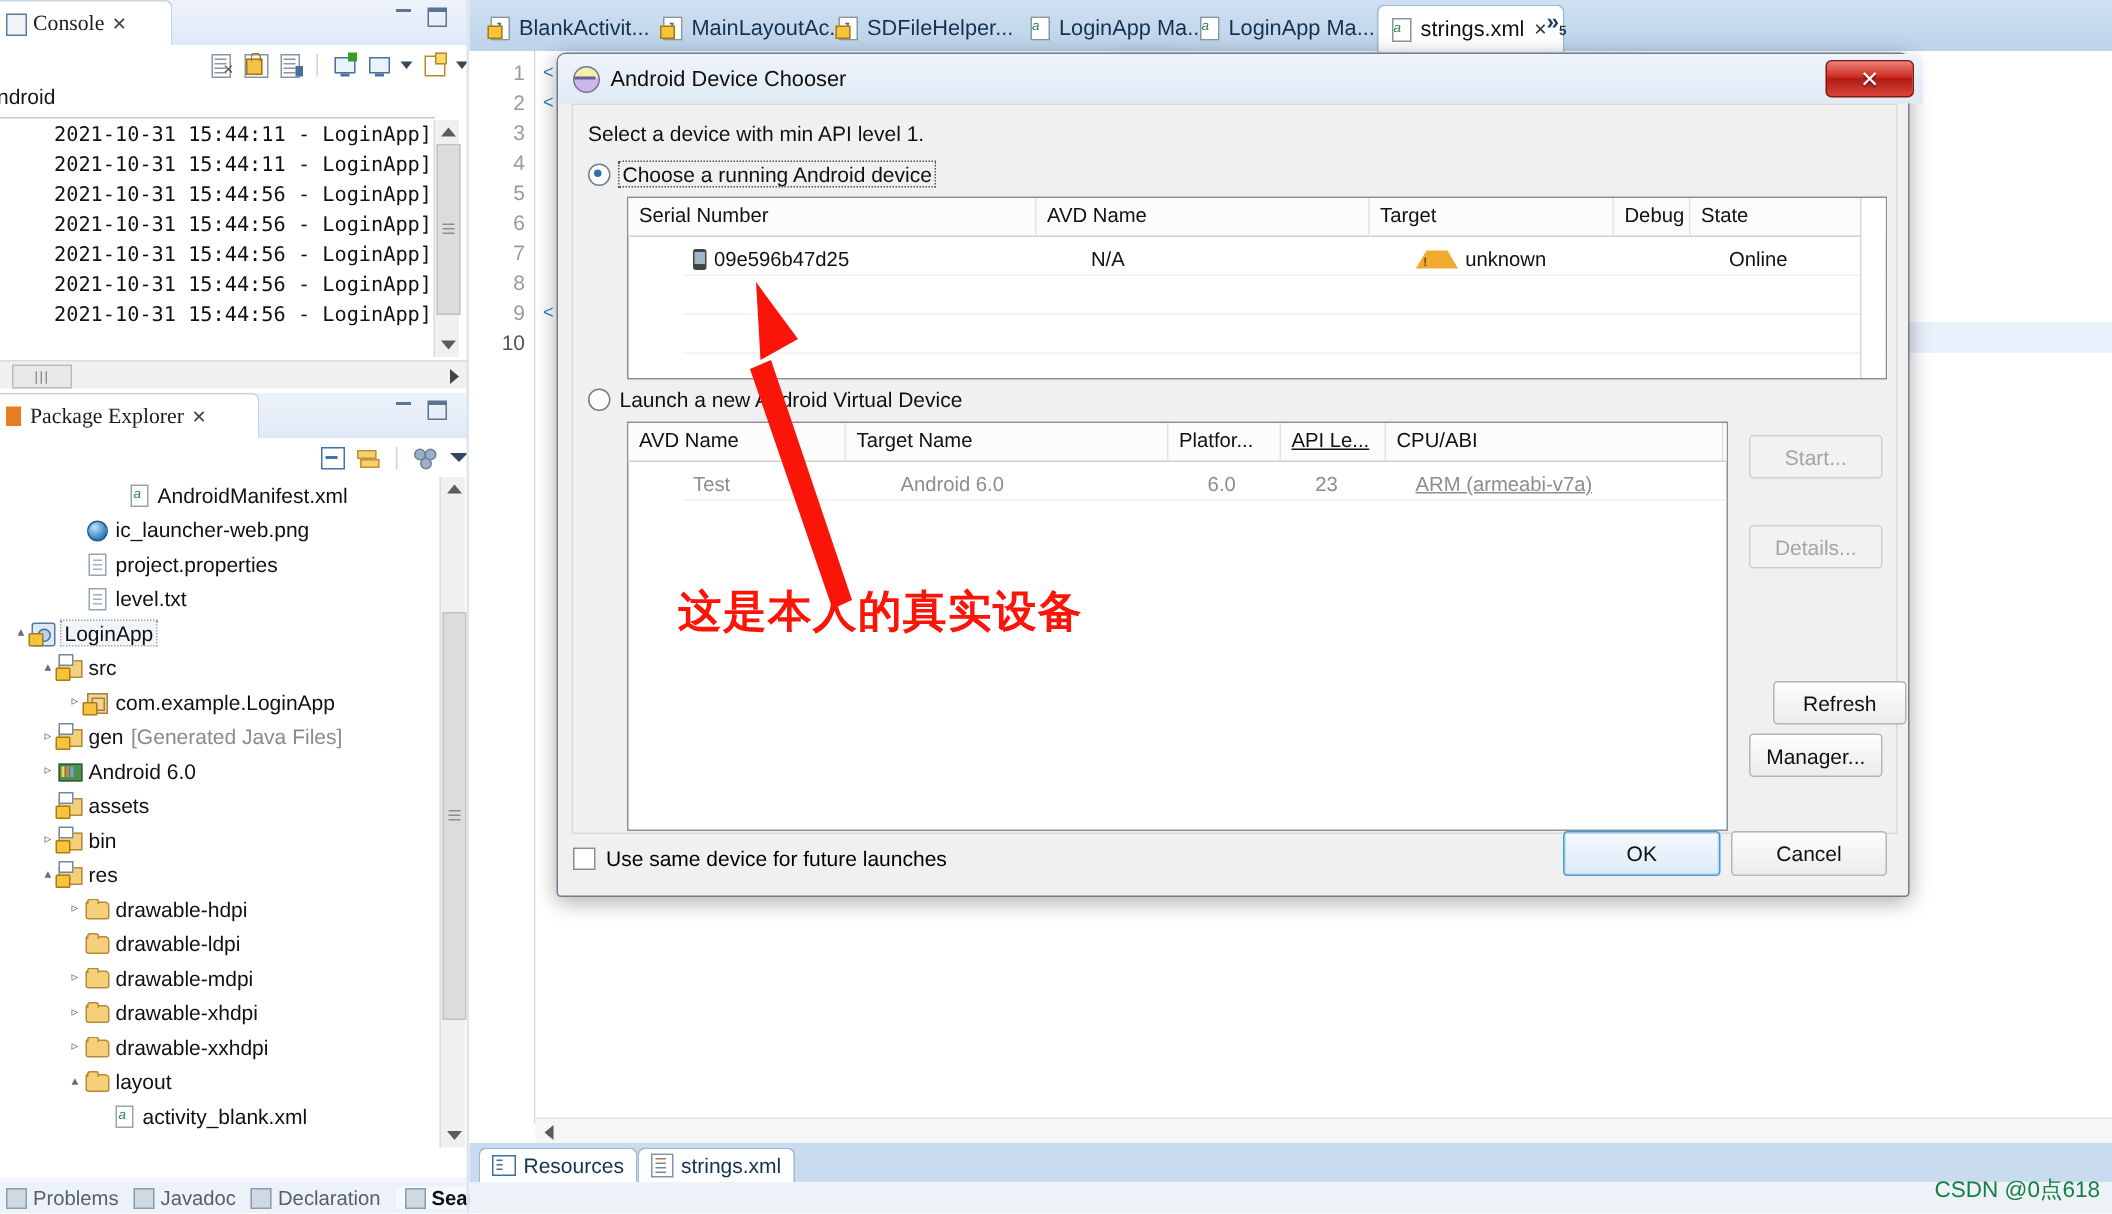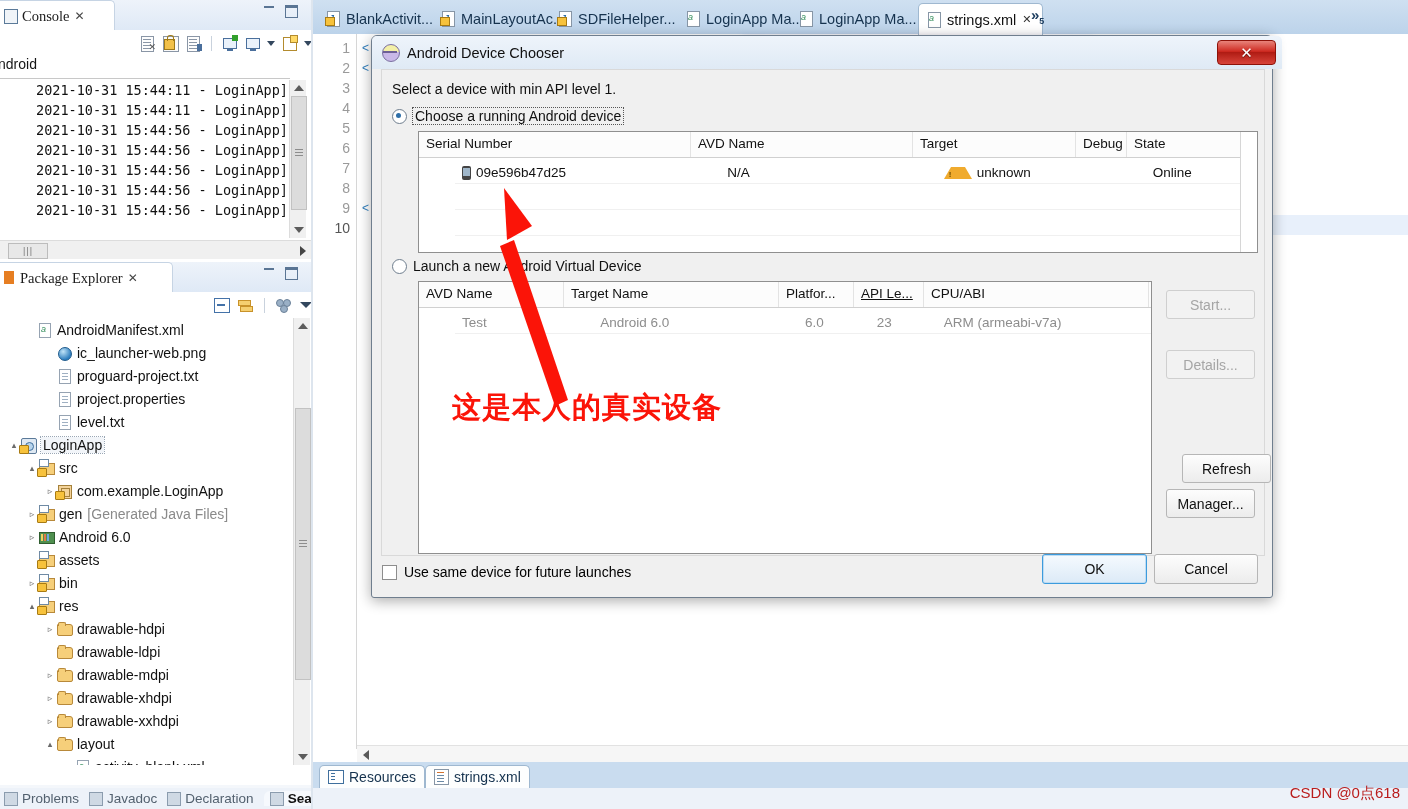--- a/index.html
+++ b/index.html
@@ -213,21 +213,21 @@
   .btn.primary{background:linear-gradient(to bottom,#f5fafe,#dceaf7);border:1px solid #3c9bdd;
     box-shadow:0 0 0 1px #bedcf3 inset;}
 
   .chk{width:13px;height:13px;background:#fff;border:1px solid #8d8d8d;display:inline-block;vertical-align:-2px;}
 
   
   #ann-arrow{left:500px;top:178px;width:120px;height:230px;pointer-events:none;}
   #ann-text{left:452px;top:388px;font-size:29px;color:#fb1408;font-weight:bold;
     font-family:"DejaVu Sans","Liberation Sans",sans-serif;white-space:nowrap;letter-spacing:1px;}
 
-  #watermark{right:8px;bottom:6px;font-size:15px;color:#b91c1c;}
+  #watermark{right:8px;bottom:6px;font-size:15px;color:#15803d;}
   #ed-blur{left:430px;top:36px;width:350px;height:13px;
     background:linear-gradient(90deg,rgba(150,160,220,.35),rgba(190,170,210,.3),rgba(160,175,225,.25));
     filter:blur(3px);}
 </style>
 </head>
 <body>
 
 <div class="abs" id="left-col">
 
   <div class="abs" id="console-view">
@@ -322,40 +322,33 @@
       <span class="sep"></span>
       <span class="tri-ico">
           <i></i>
           <i></i>
           <i></i>
         </span>
       <span class="vmenu"></span>
     </div>
 
     <div class="tree" id="pkg-tree">
-        <div class="trow" style="padding-left: 24px;">
+        <div class="trow" style="padding-left: 72px;">
           <span class="twist"></span>
           <span class="ico">
             <i class="ico-xml"></i>
           </span>
           <span class="tlabel">AndroidManifest.xml</span>
         </div>
         <div class="trow" style="padding-left: 44px;">
           <span class="twist"></span>
           <span class="ico">
             <i class="ico-png"></i>
           </span>
           <span class="tlabel">ic_launcher-web.png</span>
-        </div>
-        <div class="trow" style="padding-left: 44px;">
-          <span class="twist"></span>
-          <span class="ico">
-            <i class="ico-file"></i>
-          </span>
-          <span class="tlabel">proguard-project.txt</span>
         </div>
         <div class="trow" style="padding-left: 44px;">
           <span class="twist"></span>
           <span class="ico">
             <i class="ico-file"></i>
           </span>
           <span class="tlabel">project.properties</span>
         </div>
         <div class="trow" style="padding-left: 44px;">
           <span class="twist"></span>
@@ -688,21 +681,21 @@
           <div class="th" style="width: 75px;">Platfor...</div>
           <div class="th" style="width: 70px; text-decoration: underline;">API Le...</div>
           <div class="th" style="width: 225px;">CPU/ABI</div>
         </div>
       <div id="avd-rows">
           <div class="tr">
             <div class="td dim" style="width: 145px;">Test</div>
             <div class="td dim" style="width: 215px;">Android 6.0</div>
             <div class="td dim" style="width: 75px;">6.0</div>
             <div class="td dim" style="width: 70px;">23</div>
-            <div class="td dim" style="width: 225px;">ARM (armeabi-v7a)</div>
+            <div class="td dim" style="width: 225px; text-decoration: underline;">ARM (armeabi-v7a)</div>
           </div>
         </div>
     </div>
 
     <div id="side-buttons">
         <div class="btn disabled" style="left: 784px; top: 220px; width: 87px; height: 27px;">
           <span>Start...</span>
         </div>
         <div class="btn disabled" style="left: 784px; top: 280px; width: 87px; height: 27px;">
           <span>Details...</span>

